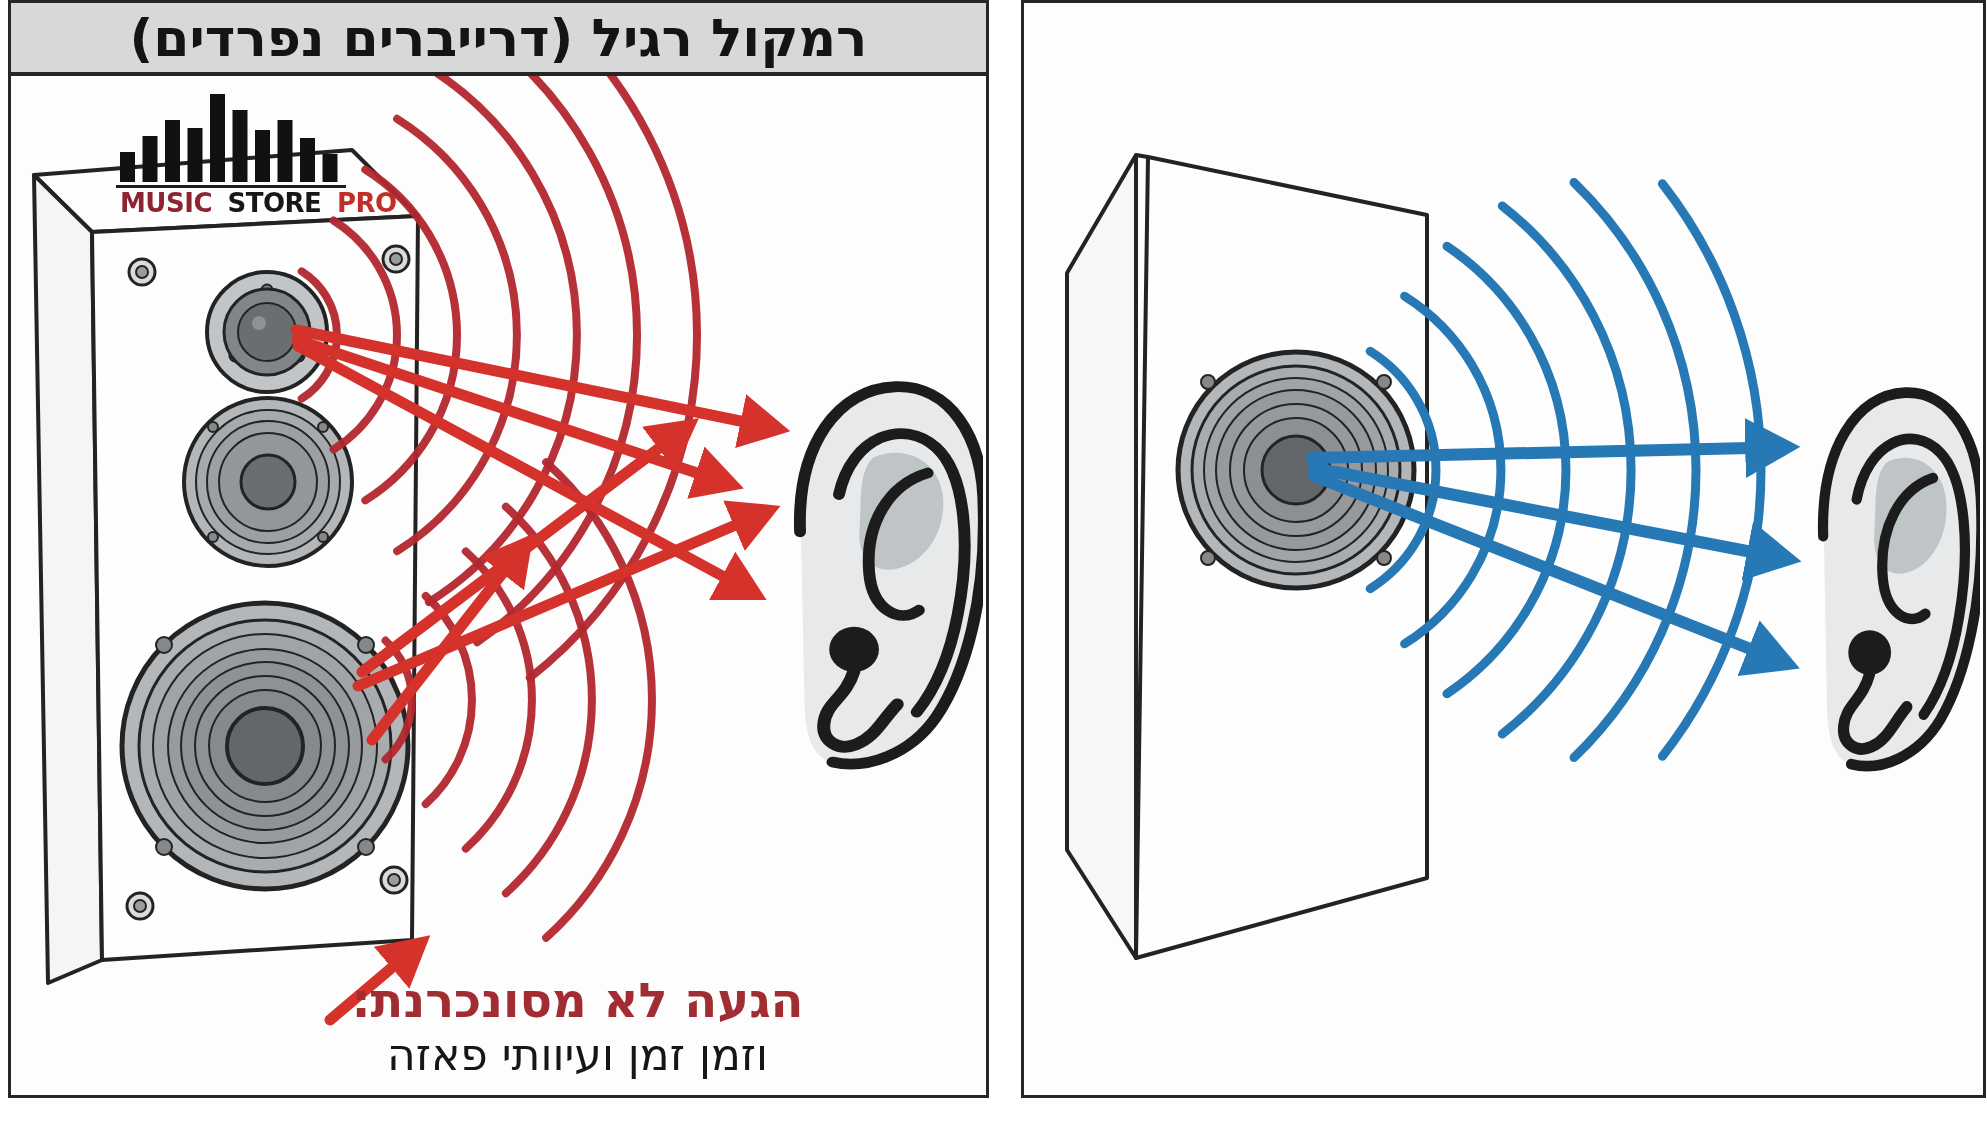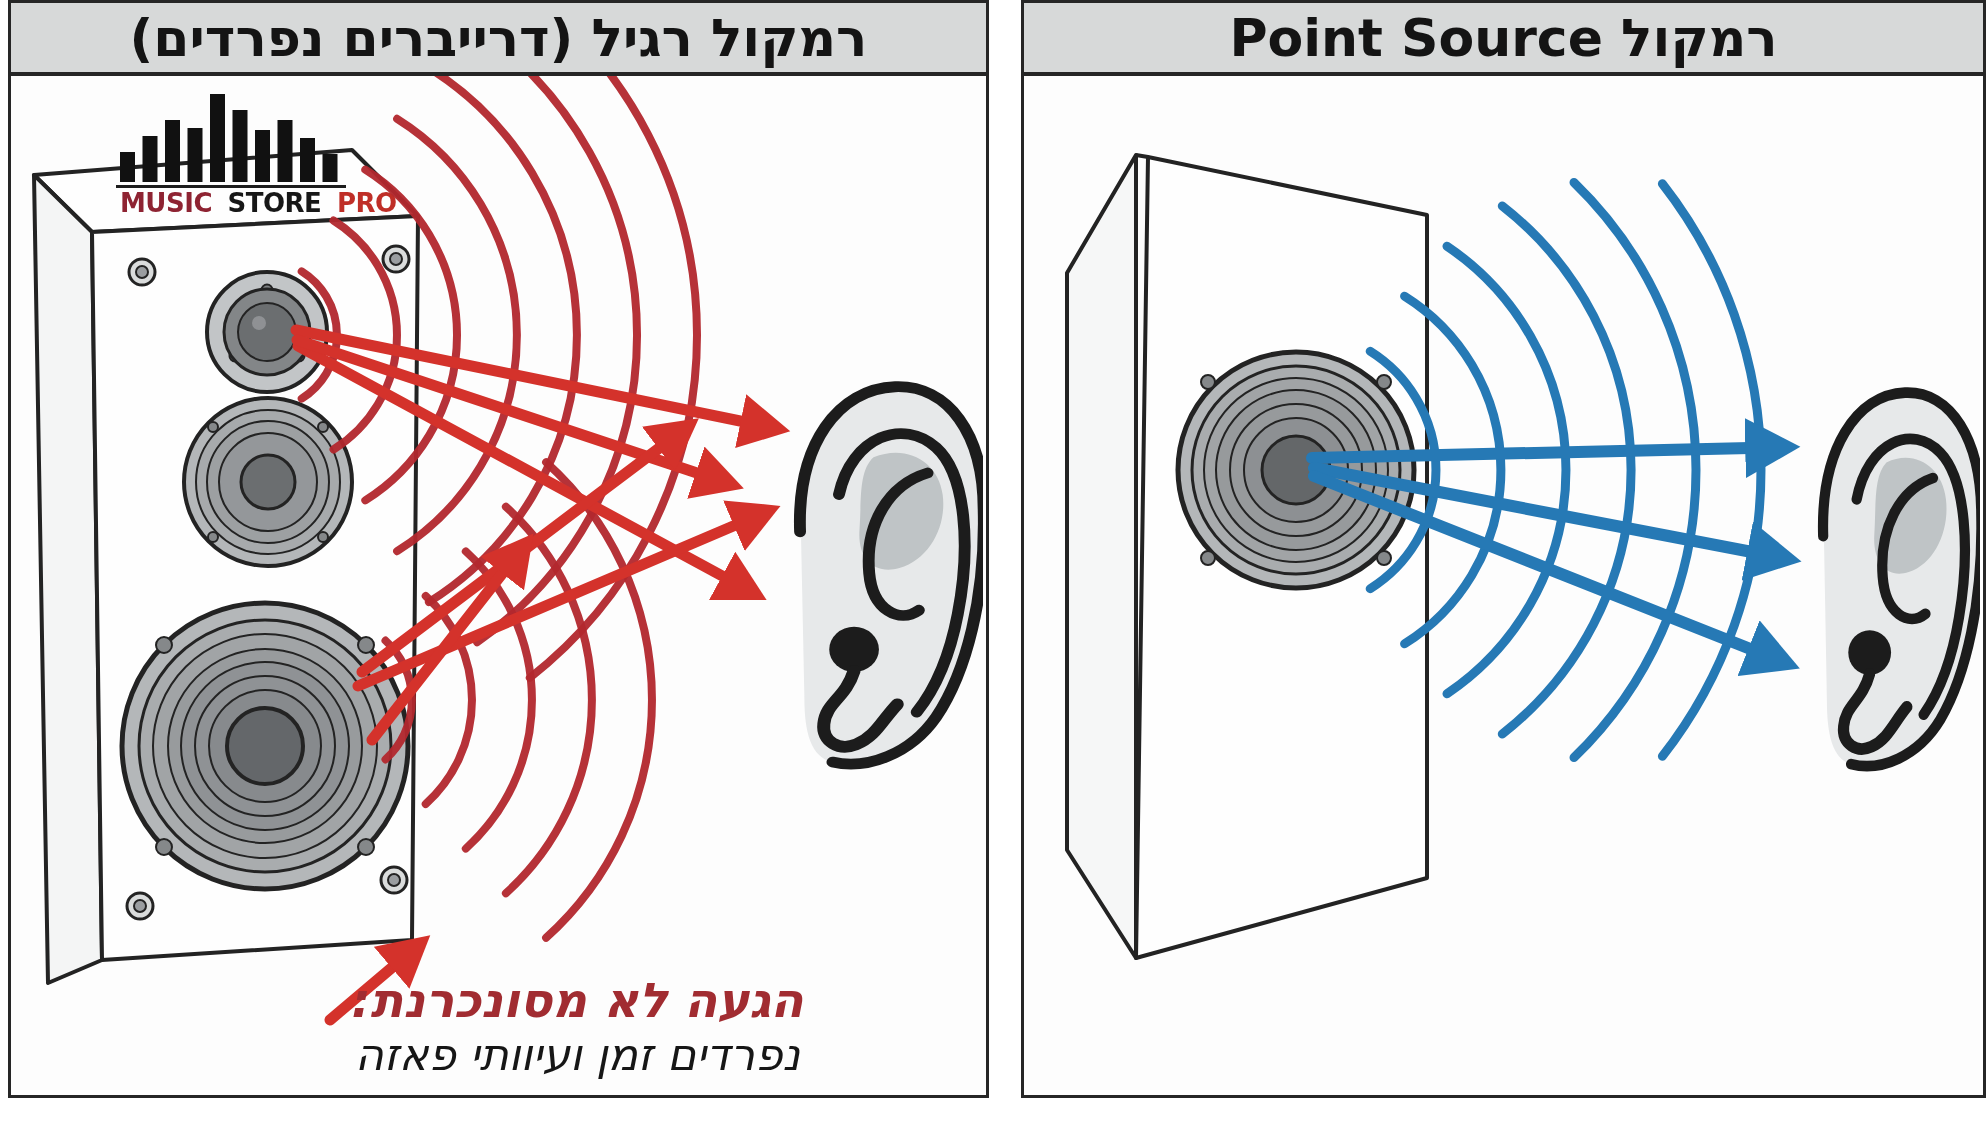--- a/index.html
+++ b/index.html
@@ -9,44 +9,41 @@
          box-sizing:border-box;}
   .panel.left{left:8px;width:981px;}
   .panel.right{left:1021px;width:965px;}
   .banner{height:69px;background:#d7d9d9;border-bottom:4px solid #262626;
           display:flex;align-items:center;justify-content:center;}
   .banner .title{font-size:52px;font-weight:bold;color:#141414;direction:rtl;white-space:nowrap;}
   #scene{position:absolute;left:0;top:0;width:1987px;height:1132px;pointer-events:none;}
   .caption{position:absolute;bottom:14px;text-align:center;direction:rtl;z-index:2;line-height:1.18;}
   .caption .l1{font-weight:bold;font-size:48px;}
   .caption .l2{font-size:44px;color:#161616;}
-  .caption.red{left:160px;right:2px;font-style:italic;}
+  .caption.red{left:160px;right:2px;}
   .caption.red .l1{color:#a12c31;}
   .caption.blue{left:30px;right:30px;}
   .caption.blue .l1{color:#2e74ae;}
 </style>
 </head>
 <body>
 
 <div id="canvas">
 
   <div class="panel left">
     <div class="banner">
       <span class="title">רמקול רגיל (דרייברים נפרדים)</span>
     </div>
     <div class="caption red">
       <div class="l1">הגעה לא מסונכרנת:</div>
-      <div class="l2">נפרדים זמן ועיוותי פאזה</div>
+      <div class="l2">וזמן זמן ועיוותי פאזה</div>
     </div>
   </div>
 
   <div class="panel right">
-    <div class="banner">
-      <span class="title">רמקול Point Source</span>
-    </div>
     <div class="caption blue">
     </div>
   </div>
 
   <svg id="scene" viewBox="0 0 1987 1132">
     <defs>
       <clipPath id="clipL">
           <rect x="11" y="76" width="972" height="1019"></rect>
         </clipPath>
       <clipPath id="clipR">

